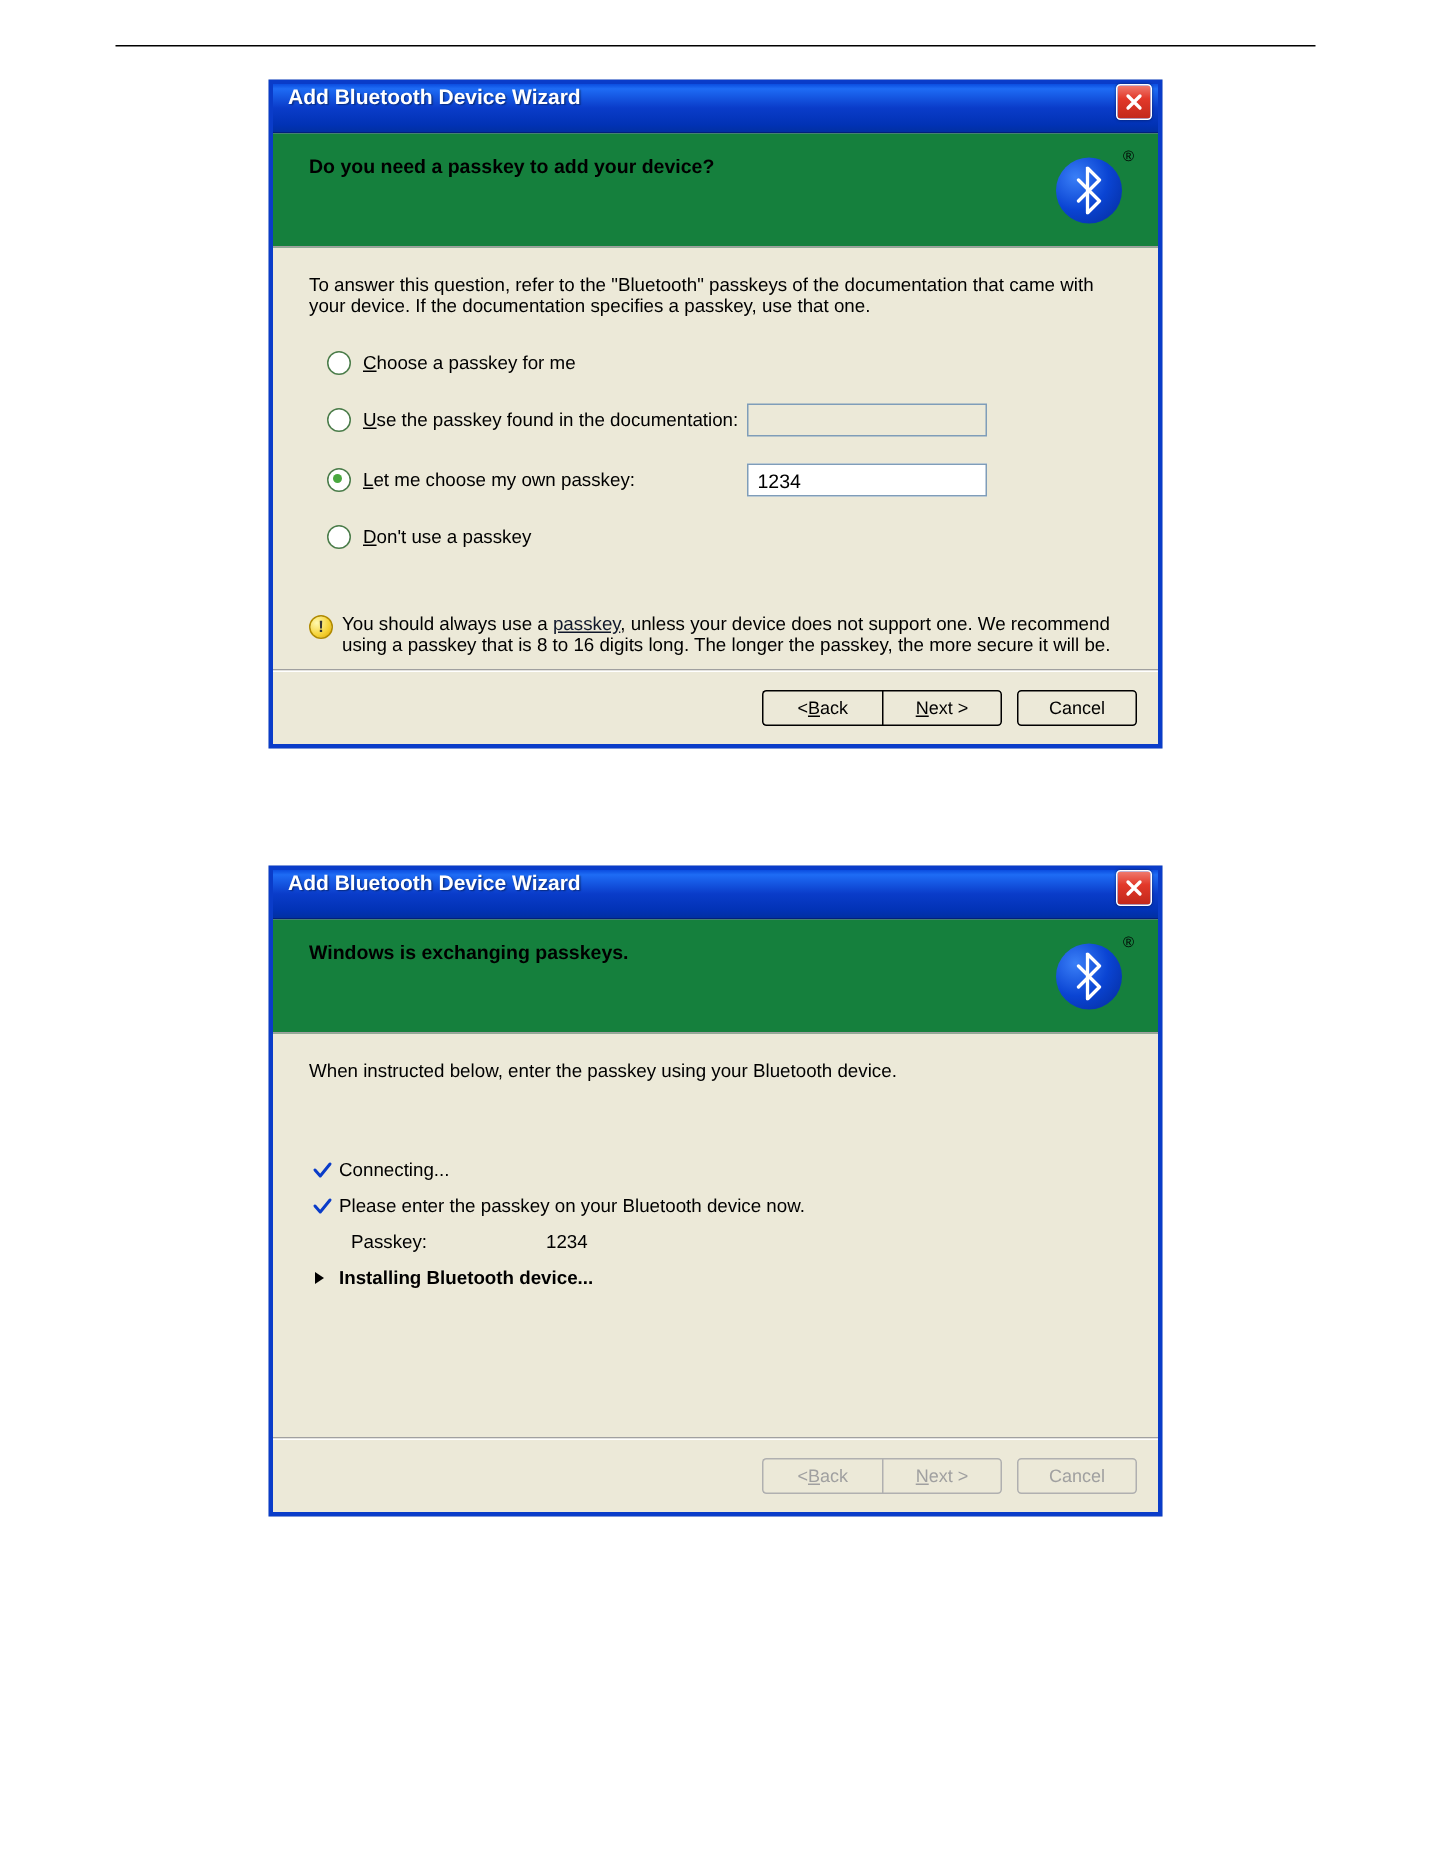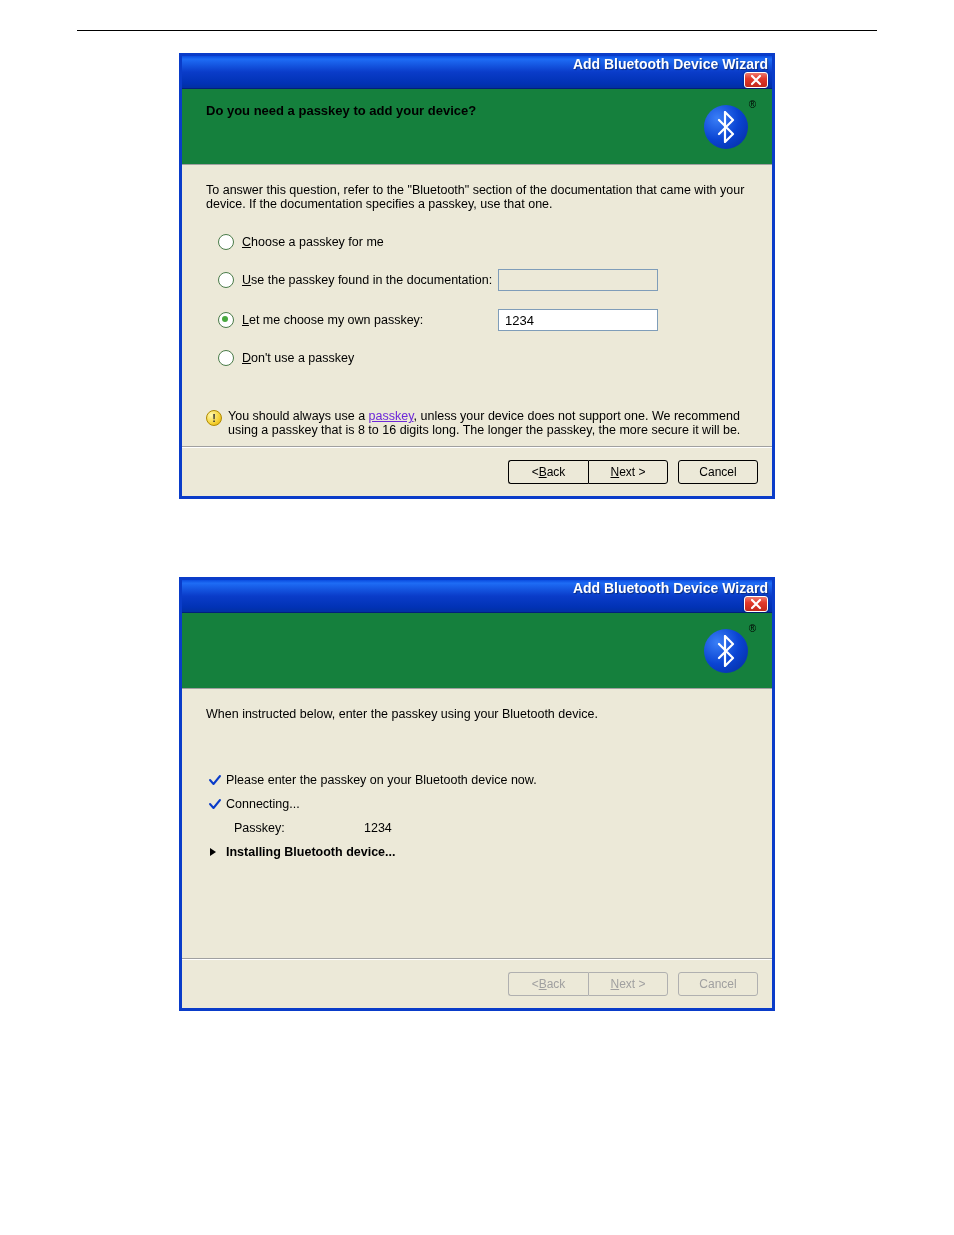--- a/index.html
+++ b/index.html
@@ -25,28 +25,27 @@
     width: 590px;
     margin: 0 auto 78px auto;
     border: 3px solid #0a3cc9;
     background: #ece9d8;
     position: relative;
   }
   .titlebar {
     height: 32px;
     background: linear-gradient(to bottom, #0b4de0 0%, #1e6cf5 10%, #0a3cc9 50%, #0132b5 85%, #0130a2 100%);
     display: flex;
-    align-items: flex-end;
+    align-items: flex-start;
     padding: 0 4px 0 10px;
     color: #fff;
     font-weight: bold;
     font-size: 14px;
     text-shadow: 1px 1px 1px rgba(0,0,0,0.4);
     border-bottom: 1px solid #02207b;
-    flex-direction: column;
   }
   .titlebar .title-text {
     flex: 1;
   }
   .close-btn {
     width: 22px;
     height: 22px;
     background: linear-gradient(to bottom, #ef7b6f 0%, #e2392a 40%, #c2281b 100%);
     border: 1px solid #fff;
     border-radius: 3px;
@@ -178,21 +177,21 @@
     border: 1px solid #b08a00;
     box-sizing: border-box;
     display: flex;
     align-items: center;
     justify-content: center;
     font-weight: bold;
     font-size: 11px;
     color: #333;
   }
   .info-text .passkey-link {
-    color: #6d28d9;
+    color: #0f172a;
     text-decoration: underline;
     cursor: pointer;
   }
   .button-footer {
     height: 48px;
     border-top: 1px solid #ffffff;
     box-shadow: 0 -1px 0 #a0a0a0;
     display: flex;
     justify-content: flex-end;
     align-items: center;
@@ -282,21 +281,21 @@
       <div class="bt-icon-wrap">
         <span class="reg-mark">®</span>
         <div class="bt-icon">
           <svg viewBox="0 0 20 32">
               <path d="M9 1 L9 31 L17 23 L3 9 M9 1 L17 9 L3 23" stroke="#fff" stroke-width="2.2" fill="none" stroke-linejoin="round" stroke-linecap="round"></path>
             </svg>
         </div>
       </div>
     </div>
     <div class="body-area">
-      <div>To answer this question, refer to the "Bluetooth" section of the documentation that came with your device. If the documentation specifies a passkey, use that one.</div>
+      <div>To answer this question, refer to the "Bluetooth" passkeys of the documentation that came with your device. If the documentation specifies a passkey, use that one.</div>
       <div class="option-group">
         <div class="radio-row">
           <div class="radio"></div>
           <span class="radio-label"><span class="mnemonic">C</span><span>hoose a passkey for me</span></span>
         </div>
         <div class="radio-row input-row">
           <div class="radio"></div>
           <span class="radio-label"><span class="mnemonic">U</span><span>se the passkey found in the documentation:</span></span>
           <input class="passkey-input" disabled="" style="">
         </div>
@@ -338,48 +337,49 @@
   <div class="wizard">
     <div class="titlebar">
       <span class="title-text">Add Bluetooth Device Wizard</span>
       <div class="close-btn">
         <svg viewBox="0 0 12 12">
             <path d="M2 2 L10 10 M10 2 L2 10" stroke="#fff" stroke-width="2.2" stroke-linecap="round"></path>
           </svg>
       </div>
     </div>
     <div class="header-band">
+      <div class="header-title">Windows is exchanging passkeys.</div>
       <div class="bt-icon-wrap">
         <span class="reg-mark">®</span>
         <div class="bt-icon">
           <svg viewBox="0 0 20 32">
               <path d="M9 1 L9 31 L17 23 L3 9 M9 1 L17 9 L3 23" stroke="#fff" stroke-width="2.2" fill="none" stroke-linejoin="round" stroke-linecap="round"></path>
             </svg>
         </div>
       </div>
     </div>
     <div class="body-area">
       <div style="margin-bottom:14px;">When instructed below, enter the passkey using your Bluetooth device.</div>
 
       <div class="status-list">
         <div class="status-row">
           <span class="glyph">
             <svg class="check-svg" viewBox="0 0 14 14">
                 <path d="M2 7 L5.5 11 L12 3" stroke="#0a3cc9" stroke-width="2" fill="none" stroke-linecap="round" stroke-linejoin="round"></path>
               </svg>
           </span>
-          <span>Please enter the passkey on your Bluetooth device now.</span>
+          <span>Connecting...</span>
         </div>
         <div class="status-row">
           <span class="glyph">
             <svg class="check-svg" viewBox="0 0 14 14">
                 <path d="M2 7 L5.5 11 L12 3" stroke="#0a3cc9" stroke-width="2" fill="none" stroke-linecap="round" stroke-linejoin="round"></path>
               </svg>
           </span>
-          <span>Connecting...</span>
+          <span>Please enter the passkey on your Bluetooth device now.</span>
         </div>
         <div class="passkey-display">
           <span class="lbl">Passkey:</span>
           <span>1234</span>
         </div>
         <div class="status-row bold">
           <span class="glyph">
             <svg class="arrow-svg" viewBox="0 0 10 10">
                 <path d="M2 1 L8 5 L2 9 Z" fill="#000"></path>
               </svg>

